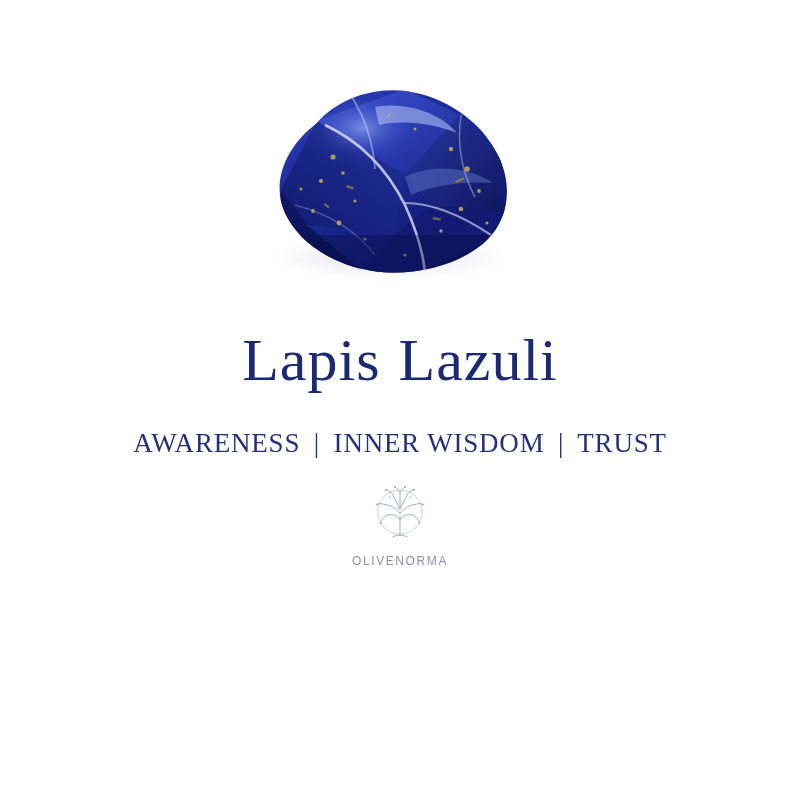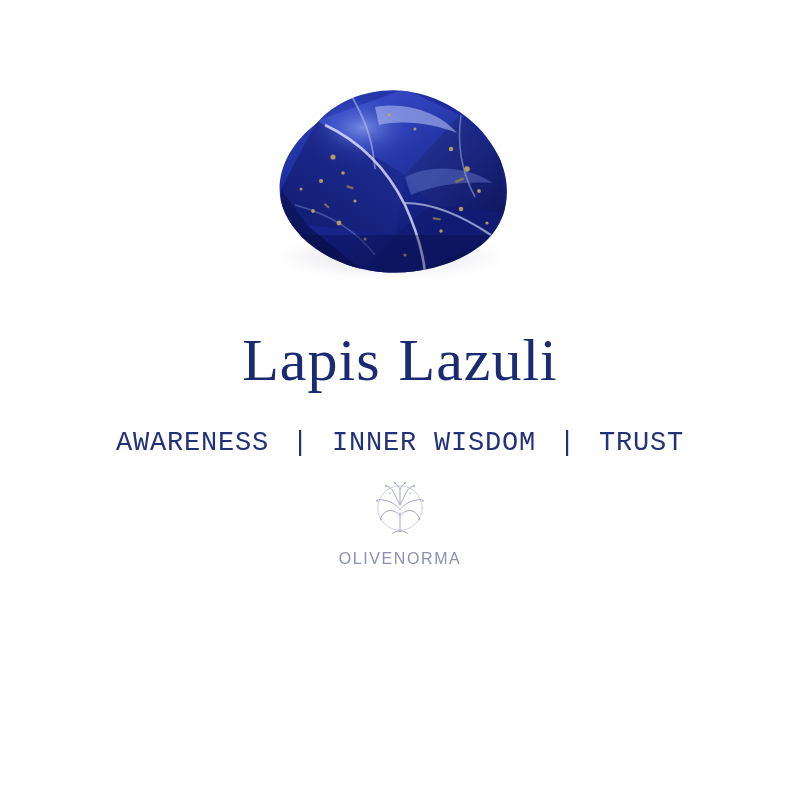--- a/index.html
+++ b/index.html
@@ -62,21 +62,21 @@
     letter-spacing: 1px;
     font-weight: 400;
     margin: 0;
     line-height: 1;
     text-align: center;
   }
   .title .gap { display: inline-block; width: 18px; }
 
   .subtitle {
     margin-top: 38px;
-    font-family: Liberation Mono, monospace;
+    font-family: Liberation Serif, serif;
     font-size: 27px;
     color: #23307a;
     letter-spacing: 0.8px;
     text-align: right;
     font-weight: 400;
     white-space: nowrap;
   }
   .subtitle .sep {
     display: inline-block;
     padding: 0 6px;
@@ -104,21 +104,21 @@
     align-items: center;
   }
   .logo-mark {
     width: 74px;
     height: 74px;
     opacity: 0.85;
   }
   .logo-text {
     margin-top: 2px;
     font-family: "Liberation Sans", sans-serif;
-    font-size: 16px;
+    font-size: 12px;
     letter-spacing: 1.6px;
     color: #8b8fb5;
   }
 </style>
 </head>
 <body>
 
 <div class="card">
 
   <div class="stone-area">

